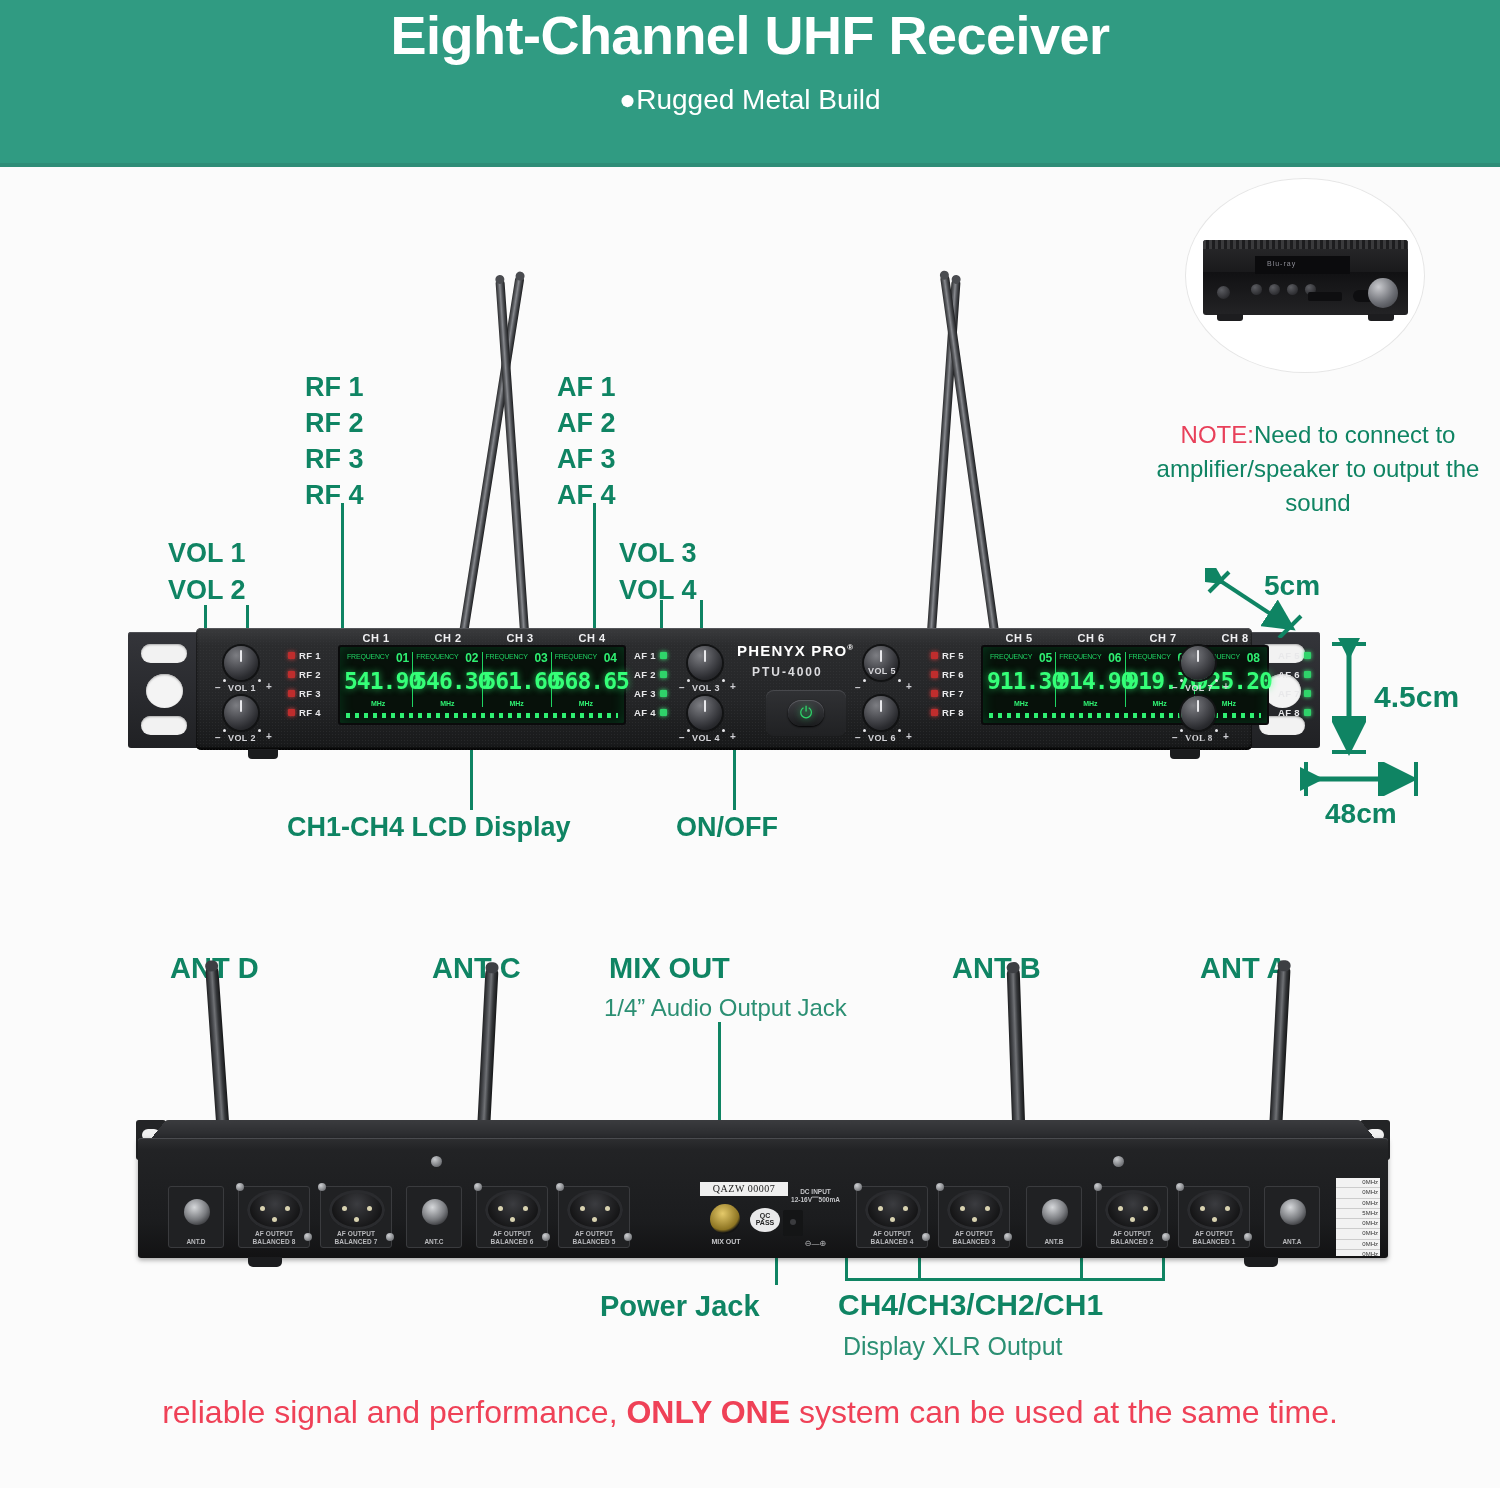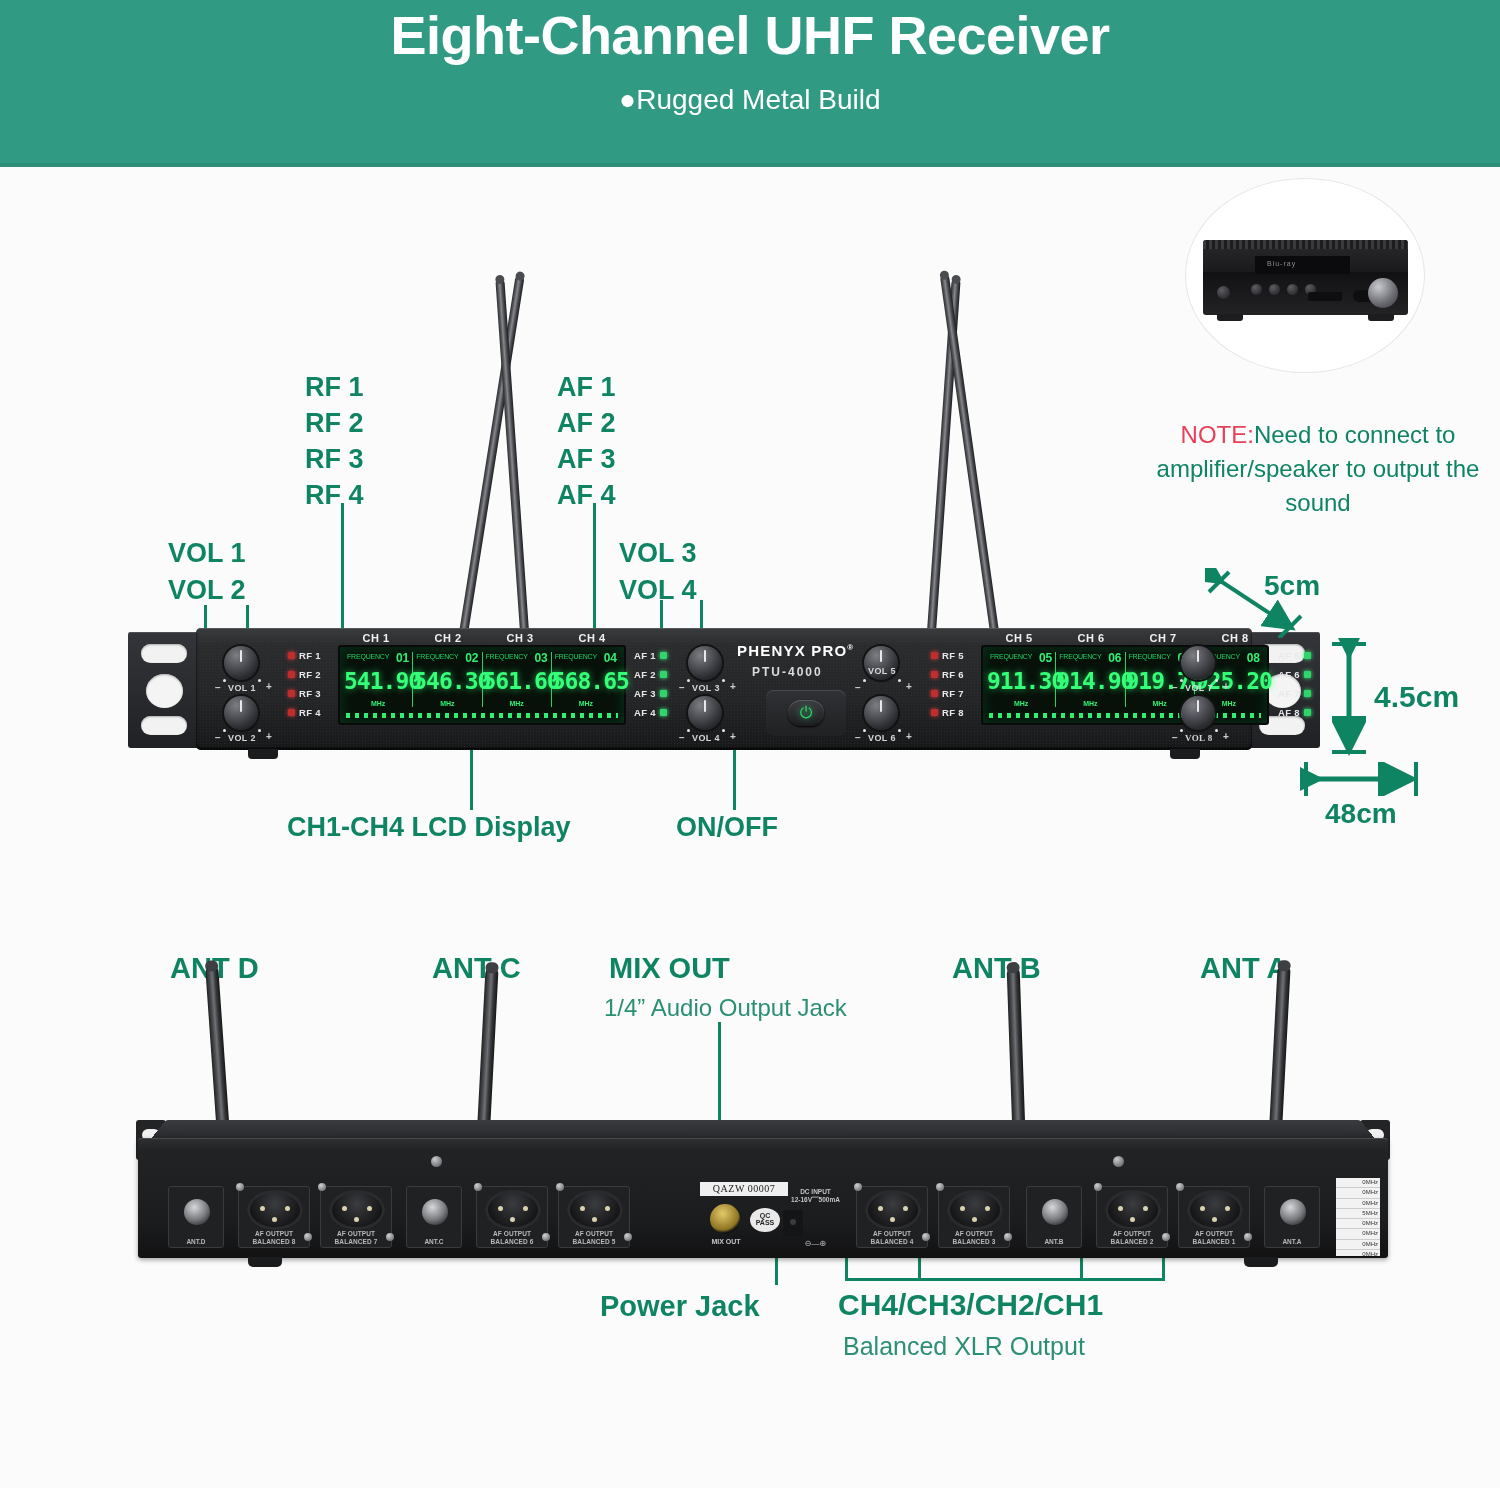--- a/index.html
+++ b/index.html
@@ -559,21 +559,21 @@
   <div class="sub" style="left:604px; top:994px; font-size:24px;">1/4” Audio Output Jack</div>
   <div class="lbl" style="left:952px; top:952px; font-size:29px;">ANT B</div>
   <div class="lbl" style="left:1200px; top:952px; font-size:29px;">ANT A</div>
 
   <div class="ln vln" style="left:718px; top:1022px; height:185px;"></div>
 
   <div class="lbl" style="left:600px; top:1290px; font-size:29px;">Power Jack</div>
   <div class="ln vln" style="left:775px; top:1215px; height:70px;"></div>
 
   <div class="lbl" style="left:838px; top:1288px; font-size:30px;">CH4/CH3/CH2/CH1</div>
-  <div class="sub" style="left:843px; top:1332px; font-size:25px;">Balanced XLR Output</div>
+  <div class="sub" style="left:843px; top:1332px; font-size:25px;">Display XLR Output</div>
 
   <div class="ln hln" style="left:845px; top:1278px; width:320px;"></div>
   <div class="ln vln" style="left:845px; top:1200px; height:80px;"></div>
   <div class="ln vln" style="left:918px; top:1200px; height:80px;"></div>
   <div class="ln vln" style="left:1080px; top:1200px; height:80px;"></div>
   <div class="ln vln" style="left:1162px; top:1200px; height:80px;"></div>
 
   <div id="rear">
 
     <div class="rant" style="left:90px; bottom:120px; transform:rotate(-4deg);">
@@ -731,15 +731,16 @@
         <div>5MHz</div>
         <div>0MHz</div>
         <div>0MHz</div>
         <div>0MHz</div>
         <div>0MHz</div>
       </div>
     </div>
   </div>
 
   <div class="footer">
+    <div class="l2"><span>reliable signal and performance, </span><b>ONLY ONE</b><span> system can be used at the same time.</span></div>
   </div>
 
 </div>
 
 </body></html>

